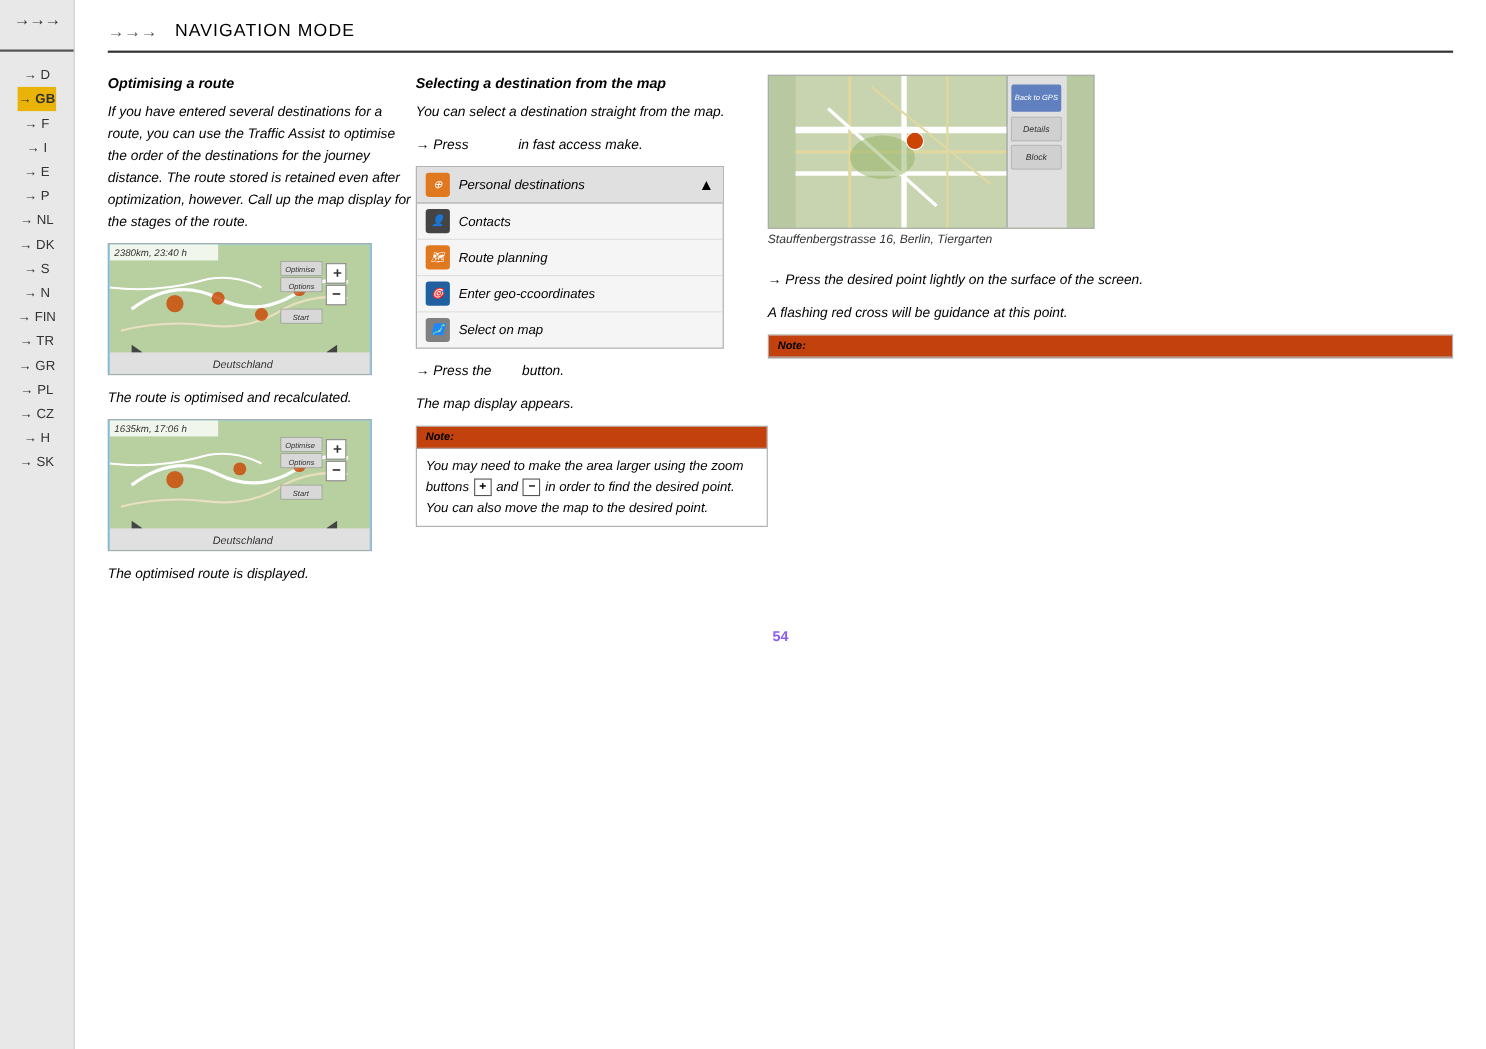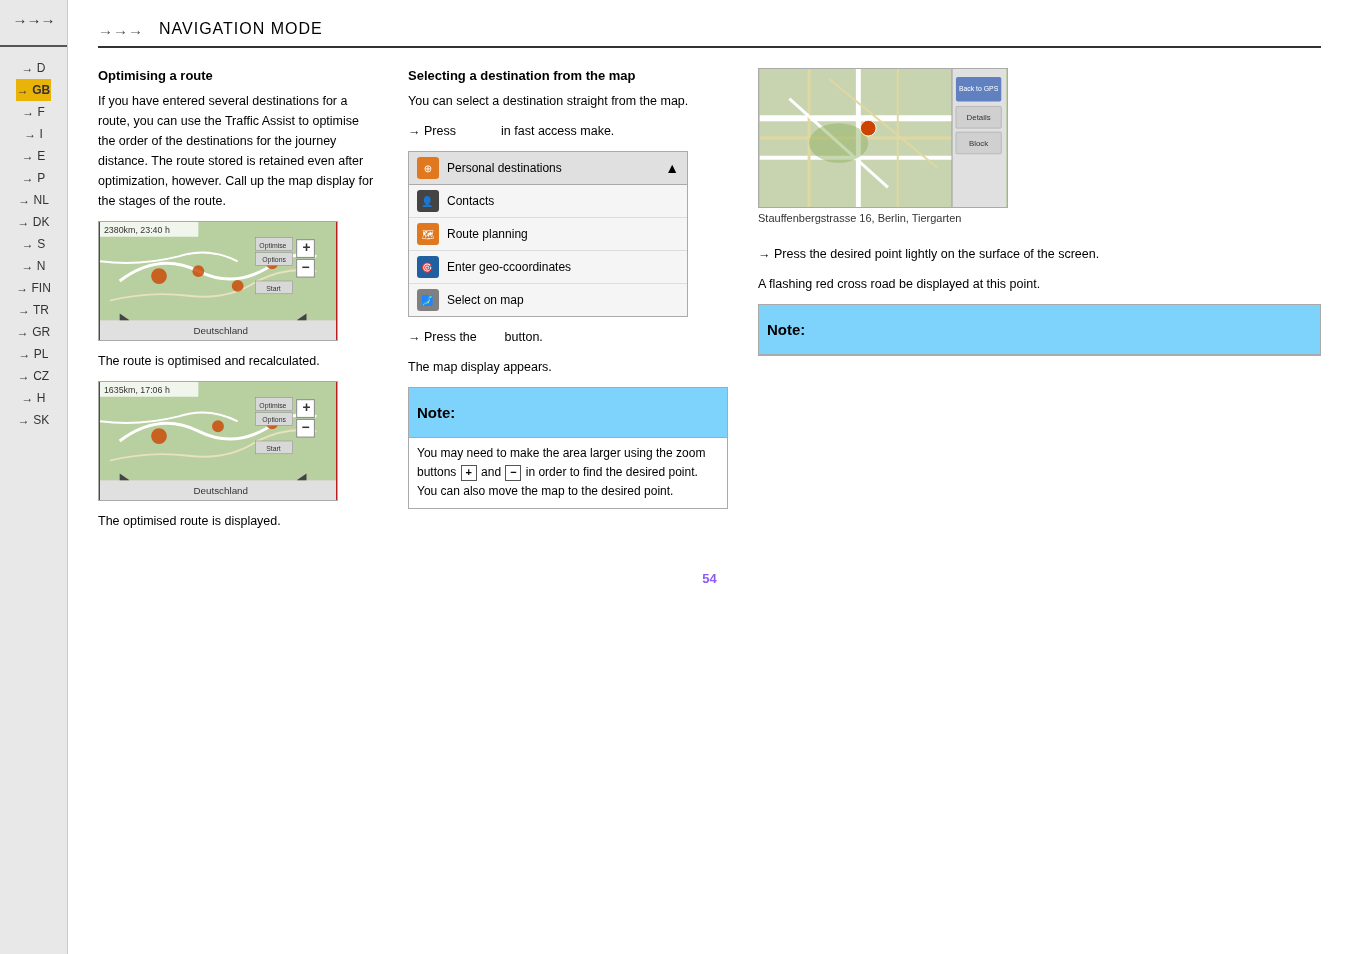--- a/index.html
+++ b/index.html
@@ -83,21 +83,21 @@
     .page-title {
       font-size: 16px;
       font-weight: normal;
       letter-spacing: 1px;
       text-transform: uppercase;
     }
 
     
     .content-area {
       display: flex;
-      gap: 30px;
+      font-style: italic;
     }
 
     .col-left {
       flex: 0 0 280px;
     }
 
     .col-middle {
       flex: 0 0 320px;
     }
 
@@ -115,21 +115,21 @@
     .section-text {
       font-size: 12.5px;
       line-height: 1.6;
       margin-bottom: 10px;
     }
 
     
     .map-container {
       border: 1px solid #aaa;
       margin: 10px 0;
-      background: #b91c1c;
+      background: #7dd3fc;
       position: relative;
       width: 240px;
       height: 120px;
       overflow: hidden;
     }
 
     
     .menu-list {
       border: 1px solid #aaa;
       margin: 10px 0;
@@ -196,36 +196,36 @@
     }
 
     
     .note-box {
       border: 1px solid #aaa;
       margin: 8px 0;
       background: #fff;
     }
 
     .note-header {
-      background: #7dd3fc;
-      padding: 16px 8px;
-      font-weight: bold;
-      font-size: 15px;
+      background: #c2410c;
+      padding: 4px 8px;
+      font-weight: bold;
+      font-size: 10px;
       border-bottom: 1px solid #aaa;
     }
 
     .note-content {
       padding: 6px 8px;
       font-size: 12px;
       line-height: 1.6;
     }
 
     
     .screenshot-map {
-      width: 250px;
+      width: 297px;
       height: 140px;
       border: 1px solid #aaa;
       background: #b8c8a0;
       position: relative;
       margin-bottom: 4px;
       overflow: hidden;
     }
 
     .screenshot-caption {
       font-size: 11px;
@@ -465,21 +465,21 @@
             <rect x="199" y="38" width="46" height="22" fill="#d0d0d0" stroke="#999" stroke-width="0.5" rx="1"></rect>
             <text x="222" y="52" font-size="8" fill="#333" text-anchor="middle">Details</text>
 
             <rect x="199" y="64" width="46" height="22" fill="#d0d0d0" stroke="#999" stroke-width="0.5" rx="1"></rect>
             <text x="222" y="78" font-size="8" fill="#333" text-anchor="middle">Block</text>
           </svg>
         </div>
         <div class="screenshot-caption">Stauffenbergstrasse 16, Berlin, Tiergarten</div>
 
         <div class="section-text">→ Press the desired point lightly on the surface of the screen.</div>
-        <div class="section-text">A flashing red cross road be displayed at this point.</div>
+        <div class="section-text">A flashing red cross will be guidance at this point.</div>
 
         <div class="note-box">
           <div class="note-header">Note:</div>
         </div>
       </div>
 
     </div>
 
     <div class="page-number">54</div>
 

